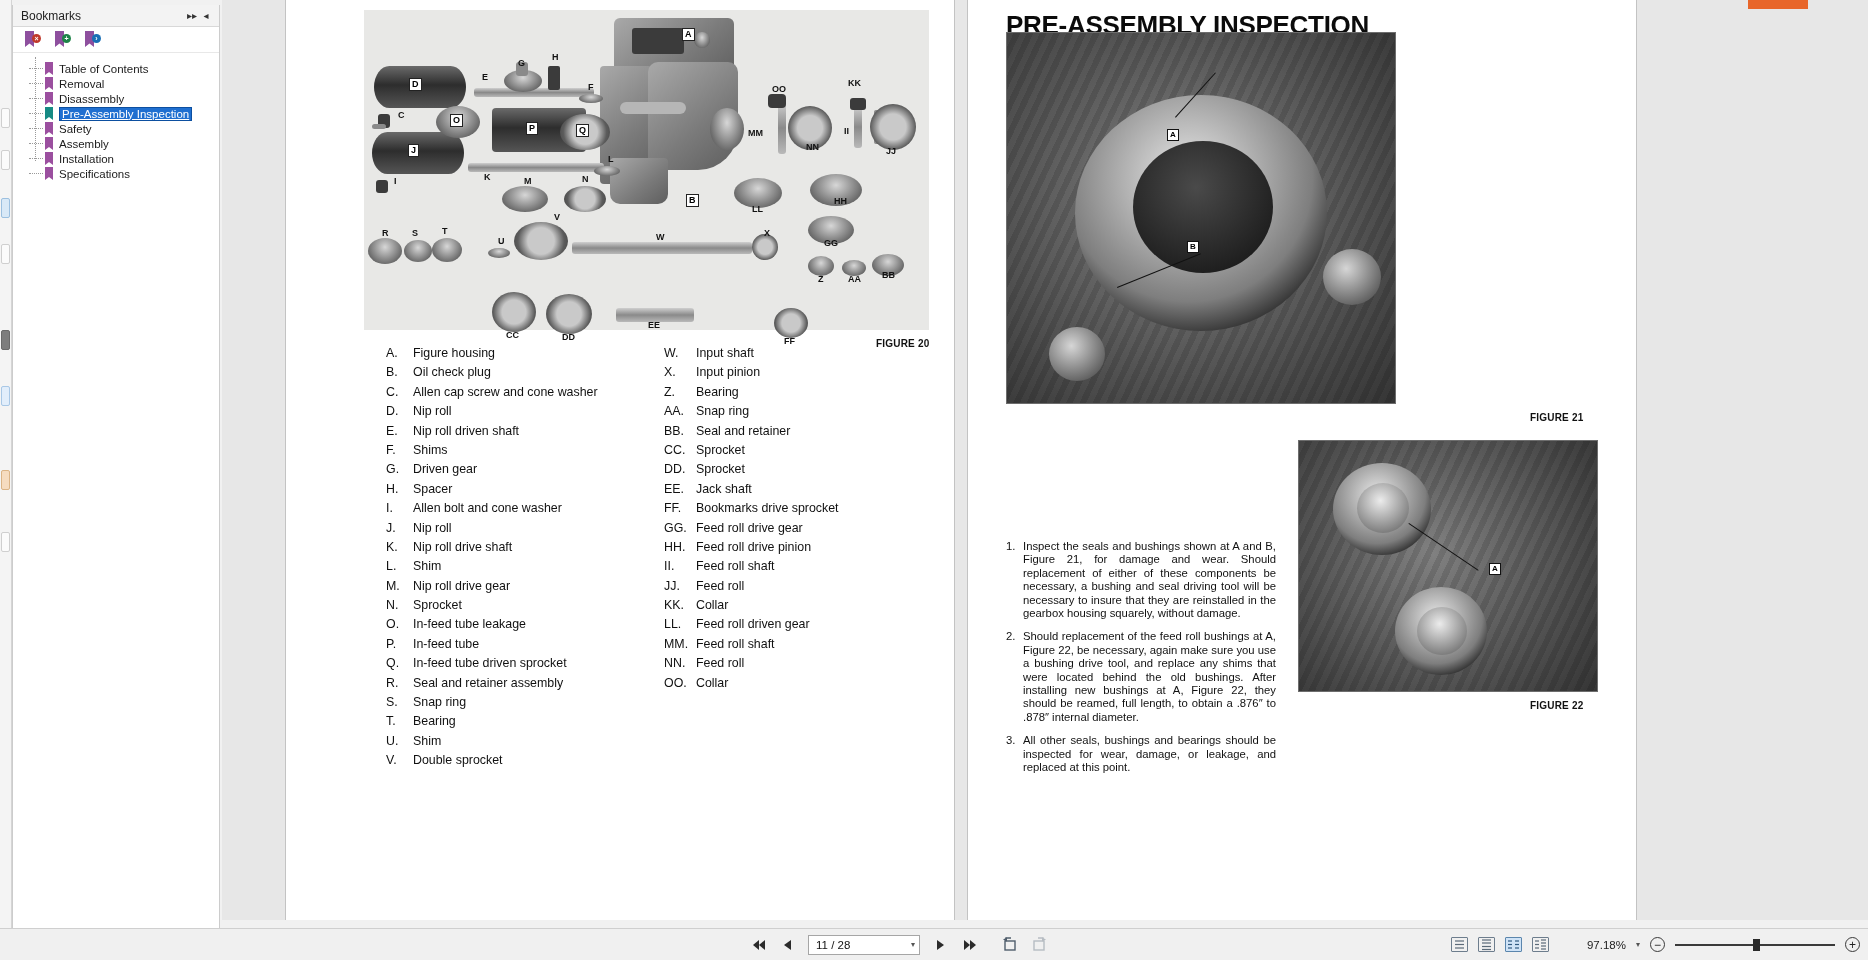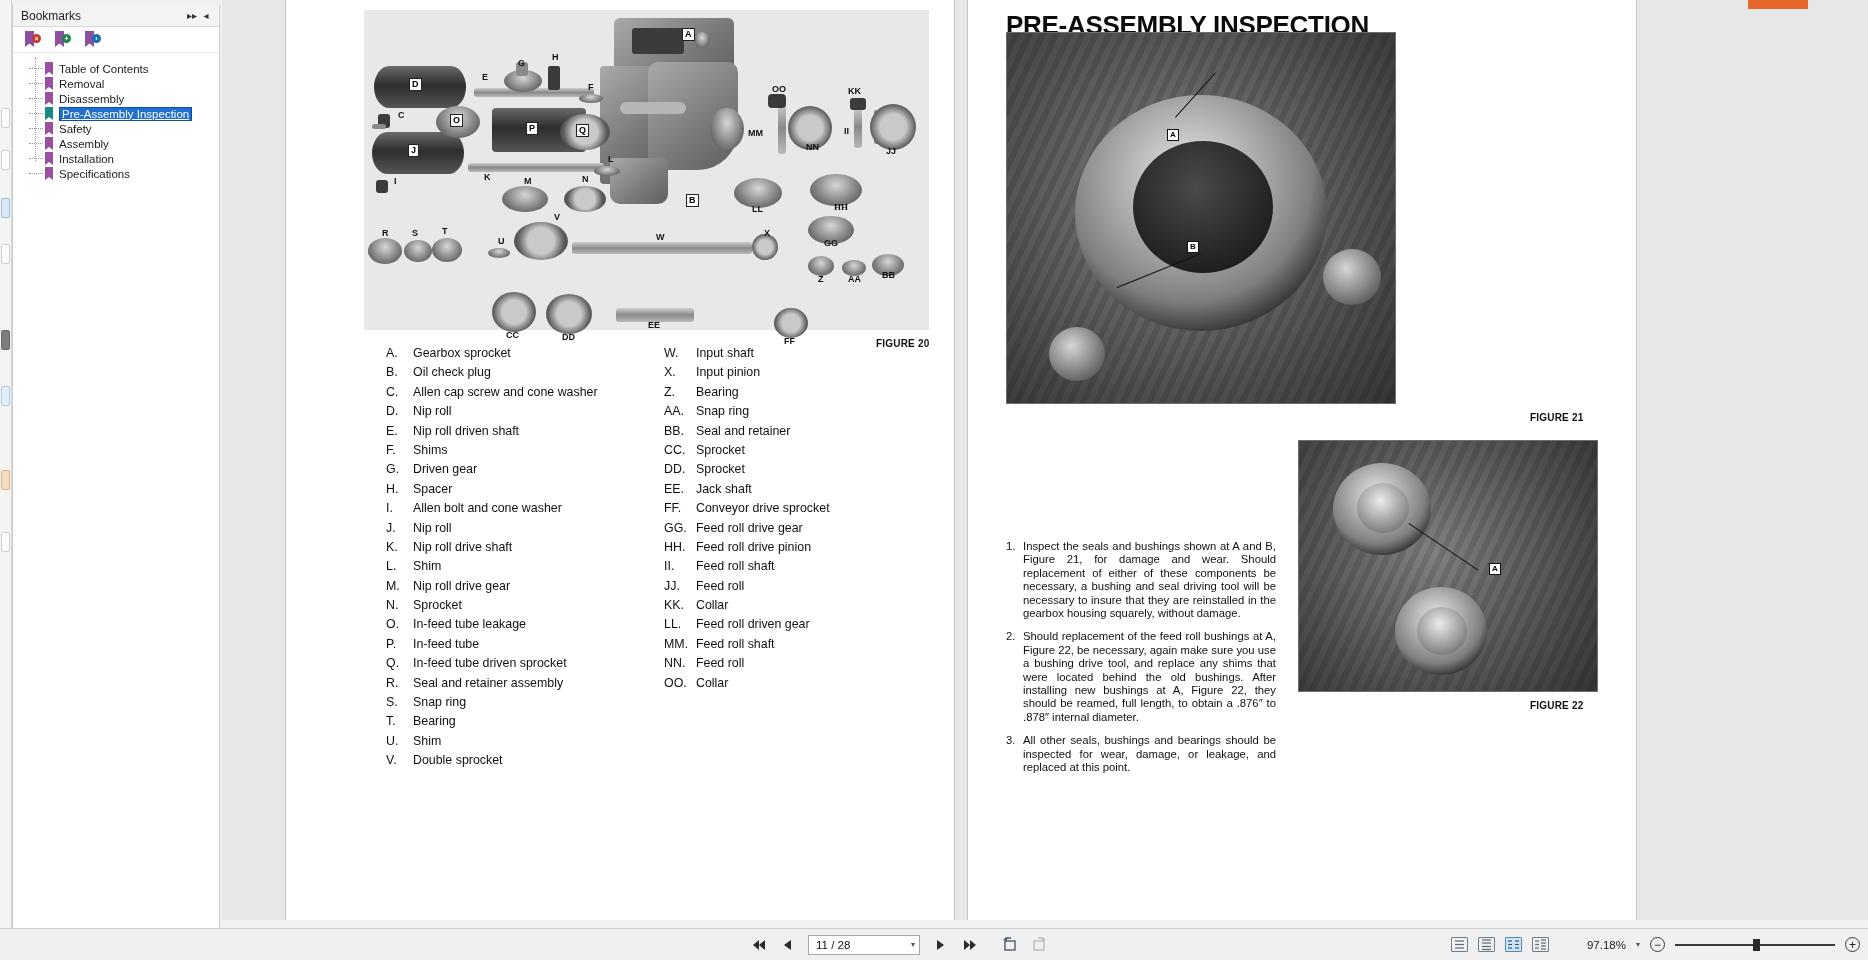--- a/index.html
+++ b/index.html
@@ -380,37 +380,37 @@
         <div class="lbl nb" style="left:290px;top:222px;">W</div>
         <div class="lbl nb" style="left:398px;top:218px;">X</div>
         <div class="lbl nb" style="left:140px;top:320px;">CC</div>
         <div class="lbl nb" style="left:196px;top:322px;">DD</div>
         <div class="lbl nb" style="left:282px;top:310px;">EE</div>
         <div class="lbl nb" style="left:418px;top:326px;">FF</div>
         <div class="lbl nb" style="left:452px;top:264px;">Z</div>
         <div class="lbl nb" style="left:482px;top:264px;">AA</div>
         <div class="lbl nb" style="left:516px;top:260px;">BB</div>
         <div class="lbl nb" style="left:458px;top:228px;">GG</div>
-        <div class="lbl nb" style="left:468px;top:192px;font-family:Liberation Serif, serif;">HH</div>
+        <div class="lbl nb" style="left:468px;top:186px;">HH</div>
         <div class="lbl nb" style="left:386px;top:194px;">LL</div>
         <div class="lbl nb" style="left:406px;top:74px;">OO</div>
-        <div class="lbl nb" style="left:482px;top:76px;">KK</div>
+        <div class="lbl nb" style="left:482px;top:68px;">KK</div>
         <div class="lbl nb" style="left:382px;top:118px;">MM</div>
         <div class="lbl nb" style="left:440px;top:132px;">NN</div>
         <div class="lbl nb" style="left:520px;top:136px;">JJ</div>
         <div class="lbl nb" style="left:478px;top:116px;">II</div>
       </div>
 
       <div class="fig-caption" style="left:590px;top:350px;">FIGURE 20</div>
 
       <div class="parts">
         <div class="col c1">
           <div class="part-row">
               <span class="part-key">A.</span>
-              <span class="part-name">Gearbox sprocket</span>
+              <span class="part-name">Figure housing</span>
             </div>
           <div class="part-row">
               <span class="part-key">B.</span>
               <span class="part-name">Oil check plug</span>
             </div>
           <div class="part-row">
               <span class="part-key">C.</span>
               <span class="part-name">Allen cap screw and cone washer</span>
             </div>
           <div class="part-row">
@@ -519,21 +519,21 @@
           <div class="part-row">
               <span class="part-key wide">DD.</span>
               <span class="part-name">Sprocket</span>
             </div>
           <div class="part-row">
               <span class="part-key wide">EE.</span>
               <span class="part-name">Jack shaft</span>
             </div>
           <div class="part-row">
               <span class="part-key wide">FF.</span>
-              <span class="part-name">Conveyor drive sprocket</span>
+              <span class="part-name">Bookmarks drive sprocket</span>
             </div>
           <div class="part-row">
               <span class="part-key wide">GG.</span>
               <span class="part-name">Feed roll drive gear</span>
             </div>
           <div class="part-row">
               <span class="part-key wide">HH.</span>
               <span class="part-name">Feed roll drive pinion</span>
             </div>
           <div class="part-row">

